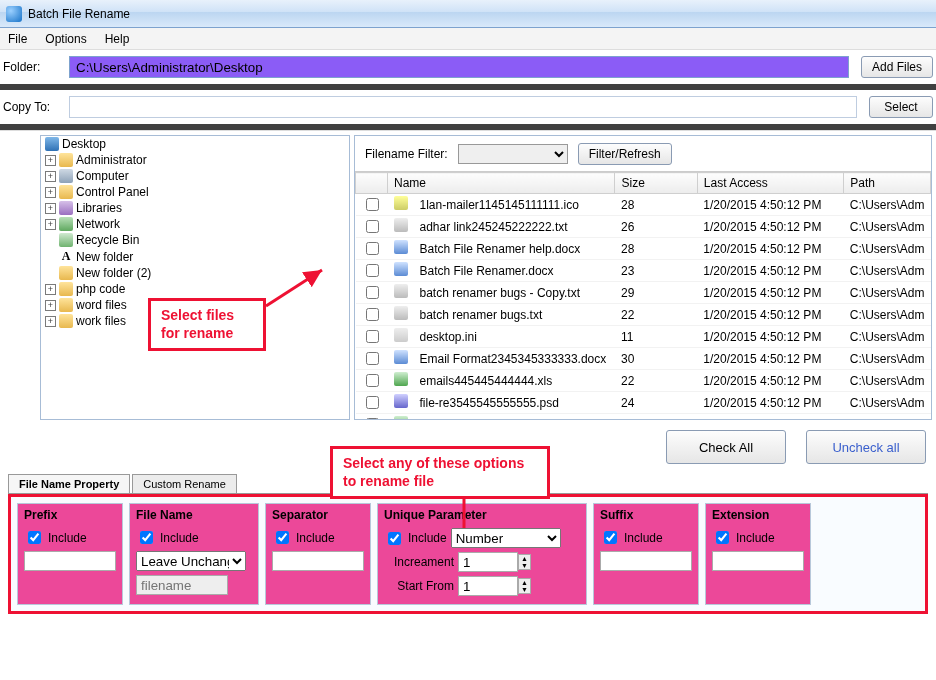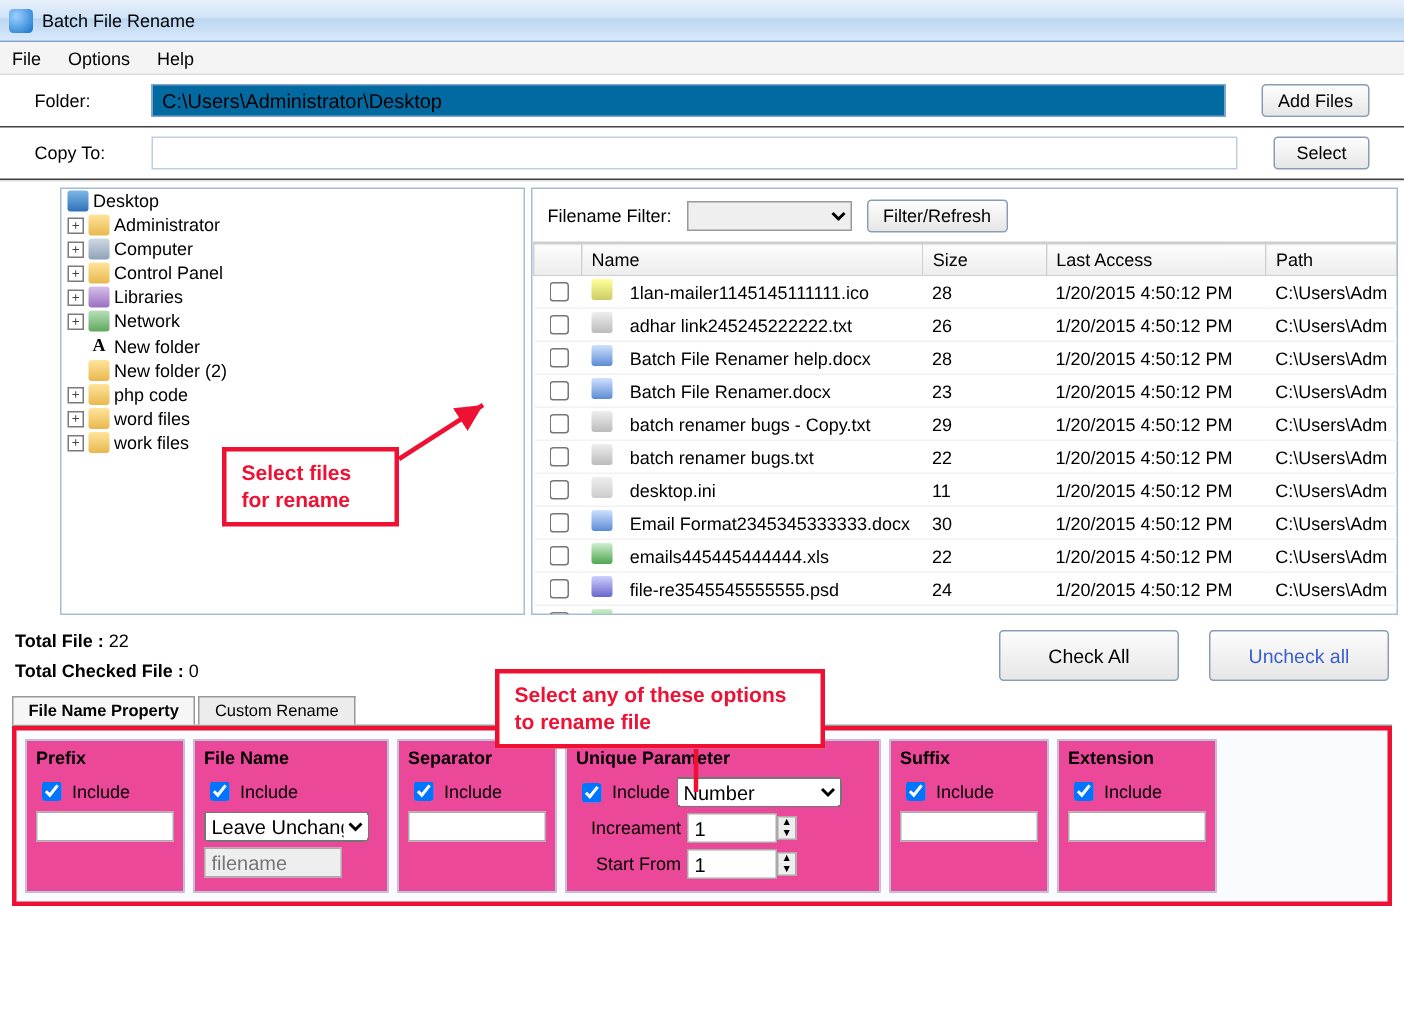--- a/index.html
+++ b/index.html
@@ -38,30 +38,30 @@
     display: flex;
     align-items: center;
     padding: 0 8px;
     gap: 18px;
   }
   .menubar .menu { cursor: default; }
   
   .row {
     display: flex;
     align-items: center;
-    padding: 6px 23px;
-    gap: 24px;
-    border-bottom: 1px solid #404040;
+    padding: 6px 3px;
+    gap: 12px;
+    border-bottom: 6px solid #404040;
   }
   .row label.fieldlabel { width: 54px; }
   .row input.path {
     flex: 1;
     height: 22px;
     border: 1px solid #7da2ce;
-    background: #0369a1;
+    background: #8b5cf6;
     padding: 0 6px;
   }
   .row input.path.copy { background: #fff; border-color:#bfcde0;}
   .btn {
     height: 22px;
     min-width: 64px;
     border: 1px solid #8a9bb3;
     background: linear-gradient(#fdfdfd, #e6e6e6);
     border-radius: 3px;
     font-size: 12px;
@@ -281,20 +281,25 @@
         </div>
         <div class="node indent1">
           <span class="exp">+</span>
           <span class="ic ic-library"></span>
           <span>Libraries</span>
         </div>
         <div class="node indent1">
           <span class="exp">+</span>
           <span class="ic ic-network"></span>
           <span>Network</span>
+        </div>
+        <div class="node indent1">
+          <span class="exp blank"></span>
+          <span class="ic ic-recycle"></span>
+          <span>Recycle Bin</span>
         </div>
         <div class="node indent1">
           <span class="exp blank"></span>
           <span class="ic-text">A</span>
           <span>New folder</span>
         </div>
         <div class="node indent1">
           <span class="exp blank"></span>
           <span class="ic ic-folder"></span>
           <span>New folder (2)</span>
@@ -423,28 +428,20 @@
               <td>1/20/2015 4:50:12 PM</td>
               <td>C:\Users\Adm</td>
             </tr>
           </tbody>
       </table>
     </div>
   </div>
 </div>
 
 <div class="totals">
-  <div class="left">
-    <div>
-      <b>Total File :</b>&nbsp;<span>22</span>
-    </div>
-    <div>
-      <b>Total Checked File :</b>&nbsp;<span>0</span>
-    </div>
-  </div>
   <div class="spacer"></div>
   <button class="btn btn-wide">Check All</button>
   <button class="btn btn-wide" style="color:#3a5fcd">Uncheck all</button>
 </div>
 
 <div class="tabs">
   <div class="tab">File Name Property</div>
   <div class="tab inactive">Custom Rename</div>
 </div>
 

